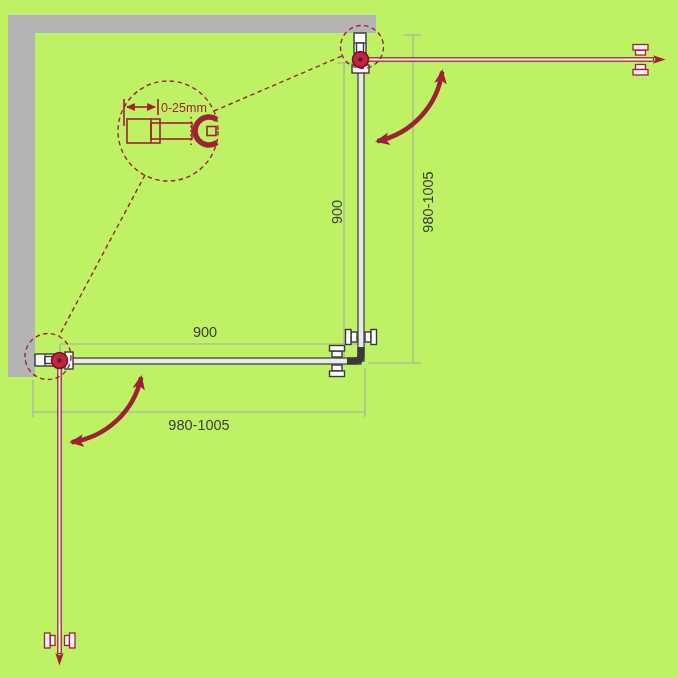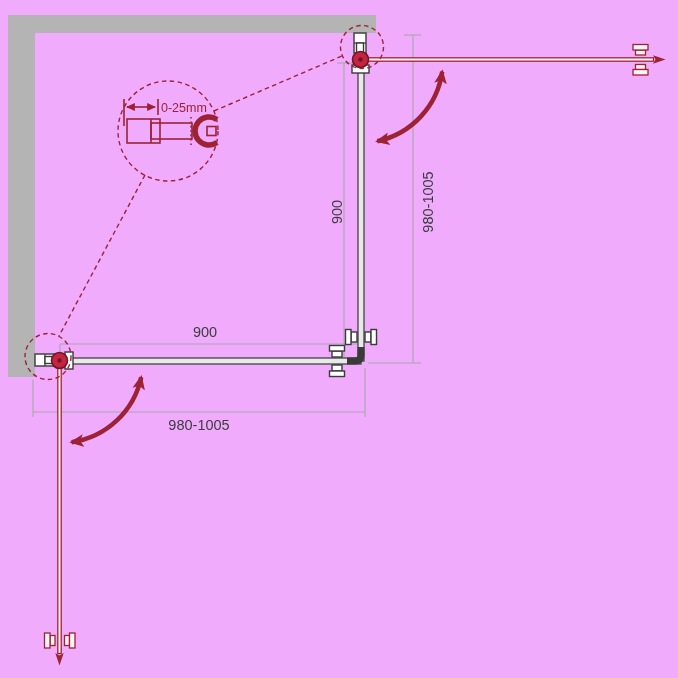--- a/index.html
+++ b/index.html
@@ -6,21 +6,21 @@
     --accent-red:#9d2235;
     --hinge-red:#c3253e;
     --hinge-dark:#731426;
     --wall-gray:#b4b4b4;
     --dim-gray:#a8a8a8;
     --glass-dark:#4f4f4f;
     --text-color:#3d3d3d;
   }
   html,body{margin:0;padding:0;background:#ffffff;}
   .canvas{
-    width:678px;height:678px;background:#f0abfc;position:relative;overflow:hidden;
+    width:678px;height:678px;background:#bef264;position:relative;overflow:hidden;
     font-family:"Liberation Sans", sans-serif;
   }
   svg{display:block;}
   .wall{fill:var(--wall-gray);stroke:none;}
   .dim{stroke:var(--dim-gray);stroke-width:1.1;fill:none;}
   .glass{fill:#e9e9e9;stroke:var(--glass-dark);stroke-width:1.4;}
   .hw{fill:#ffffff;stroke:#3a3a3a;stroke-width:1.4;}
   .hwline{stroke:#3a3a3a;stroke-width:1.2;fill:none;}
   .joint{stroke:#3a3a3a;stroke-width:7;fill:none;stroke-linecap:butt;}
   .red-open{fill:#fdf4f5;stroke:var(--accent-red);stroke-width:1.3;}

